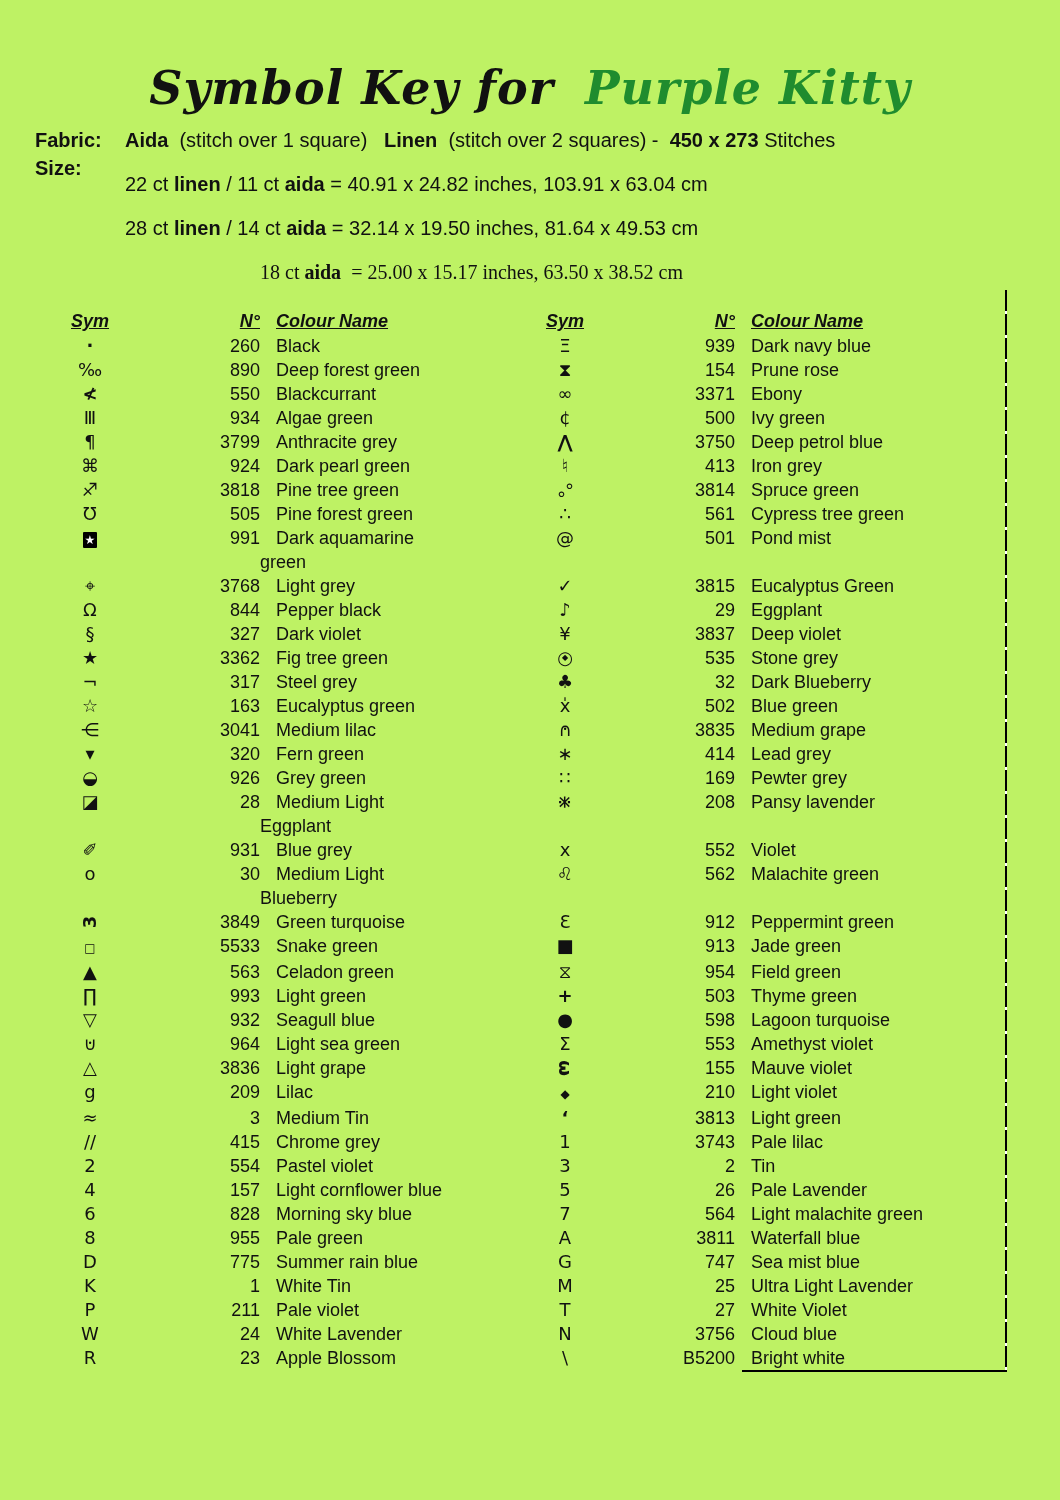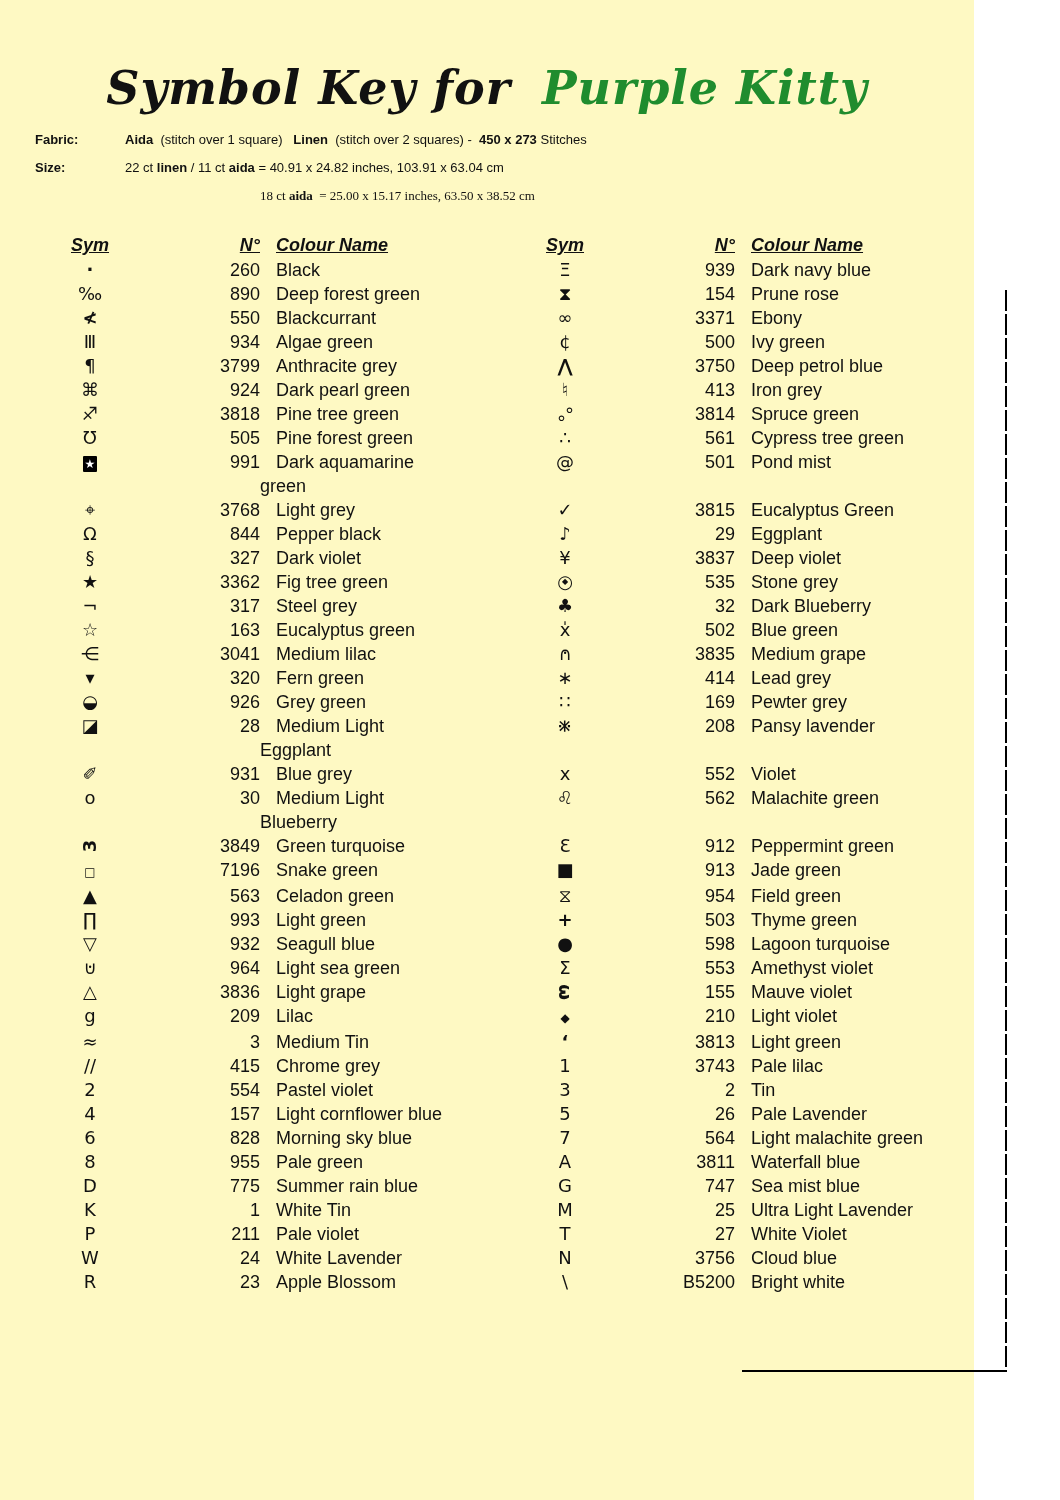--- a/index.html
+++ b/index.html
@@ -1,32 +1,32 @@
 <!DOCTYPE html>
 <html><head>
 <meta charset="utf-8">
 <style>
   html,body{margin:0;padding:0;}
   body{width:1060px;height:1500px;background:#ffffff;overflow:hidden;
        font-family:"Liberation Sans","DejaVu Sans",sans-serif;color:#111;}
-  .page{position:relative;width:974px;height:1500px;background:#fef9c3;}
+  .page{position:relative;width:1060px;height:1500px;background:#bef264;}
 
   
   .title{padding-top:64px;text-align:center;font-family:"DejaVu Serif",serif;
          font-style:italic;font-weight:bold;font-size:46px;line-height:48px;
          letter-spacing:1px;}
   .title .green{margin-left:14px;}
 
   
   .info{margin-top:14px;}
-  .info-row{display:flex;align-items:flex-start;margin-left:35px;font-size:13px;line-height:28px;}
+  .info-row{display:flex;align-items:flex-start;margin-left:35px;font-size:20px;line-height:28px;}
   .info-label{width:90px;flex:none;font-weight:bold;}
   .info-content{white-space:pre-wrap;}
   .size-lines{flex:1;}
-  .size-line{line-height:28px;white-space:pre-wrap;}
+  .size-line{line-height:28px;white-space:pre-wrap;margin-top:16px;}
   .size-line.indent{margin-left:135px;font-family:Liberation Serif, serif;}
 
   
   table.key{border-collapse:collapse;table-layout:fixed;width:925px;margin:22px 0 0 60px;}
   table.key th,table.key td{padding:0;vertical-align:top;line-height:24px;
        font-size:18px;font-weight:normal;}
   table.key thead th{font-weight:bold;line-height:26px;}
   table.key thead th span{text-decoration:underline;font-style:italic;}
   th.c-sym,td.c-sym{text-align:center;}
   th.c-num,td.c-num{text-align:right;padding-right:2px;}
@@ -63,20 +63,21 @@
 
   <div class="info">
     <div class="info-row">
       <span class="info-label">Fabric:</span>
       <span class="info-content"><span style="font-weight: bold;">Aida</span><span>  (stitch over 1 square)   </span><span style="font-weight: bold;">Linen</span><span>  (stitch over 2 squares) -  </span><span style="font-weight: bold;">450 x 273</span><span> Stitches</span></span>
     </div>
     <div class="info-row">
       <span class="info-label">Size:</span>
       <div class="size-lines">
           <div class="size-line"><span>22 ct </span><span style="font-weight: bold;">linen</span><span> / 11 ct </span><span style="font-weight: bold;">aida</span><span> = 40.91 x 24.82 inches, 103.91 x 63.04 cm</span></div>
+          <div class="size-line"><span>28 ct </span><span style="font-weight: bold;">linen</span><span> / 14 ct </span><span style="font-weight: bold;">aida</span><span> = 32.14 x 19.50 inches, 81.64 x 49.53 cm</span></div>
           <div class="size-line indent"><span>18 ct </span><span style="font-weight: bold;">aida</span><span>  = 25.00 x 15.17 inches, 63.50 x 38.52 cm</span></div>
         </div>
     </div>
   </div>
 
   <table class="key">
     <colgroup>
       <col style="width:60px">
         <col style="width:140px">
         <col style="width:270px">
@@ -269,21 +270,21 @@
         <tr>
           <td class="c-sym"><span class="sym-glyph rot-ccw b">3</span></td>
           <td class="c-num">3849</td>
           <td class="c-name">Green turquoise</td>
           <td class="c-sym"><span class="sym-glyph ">Ɛ</span></td>
           <td class="c-num">912</td>
           <td class="c-name2">Peppermint green</td>
         </tr>
         <tr>
           <td class="c-sym"><span class="sym-glyph sm">□</span></td>
-          <td class="c-num">7196</td>
+          <td class="c-num">5533</td>
           <td class="c-name">Snake green</td>
           <td class="c-sym"><span class="sym-glyph ">■</span></td>
           <td class="c-num">913</td>
           <td class="c-name2">Jade green</td>
         </tr>
         <tr>
           <td class="c-sym"><span class="sym-glyph ">▲</span></td>
           <td class="c-num">563</td>
           <td class="c-name">Celadon green</td>
           <td class="c-sym"><span class="sym-glyph ">⧖</span></td>

